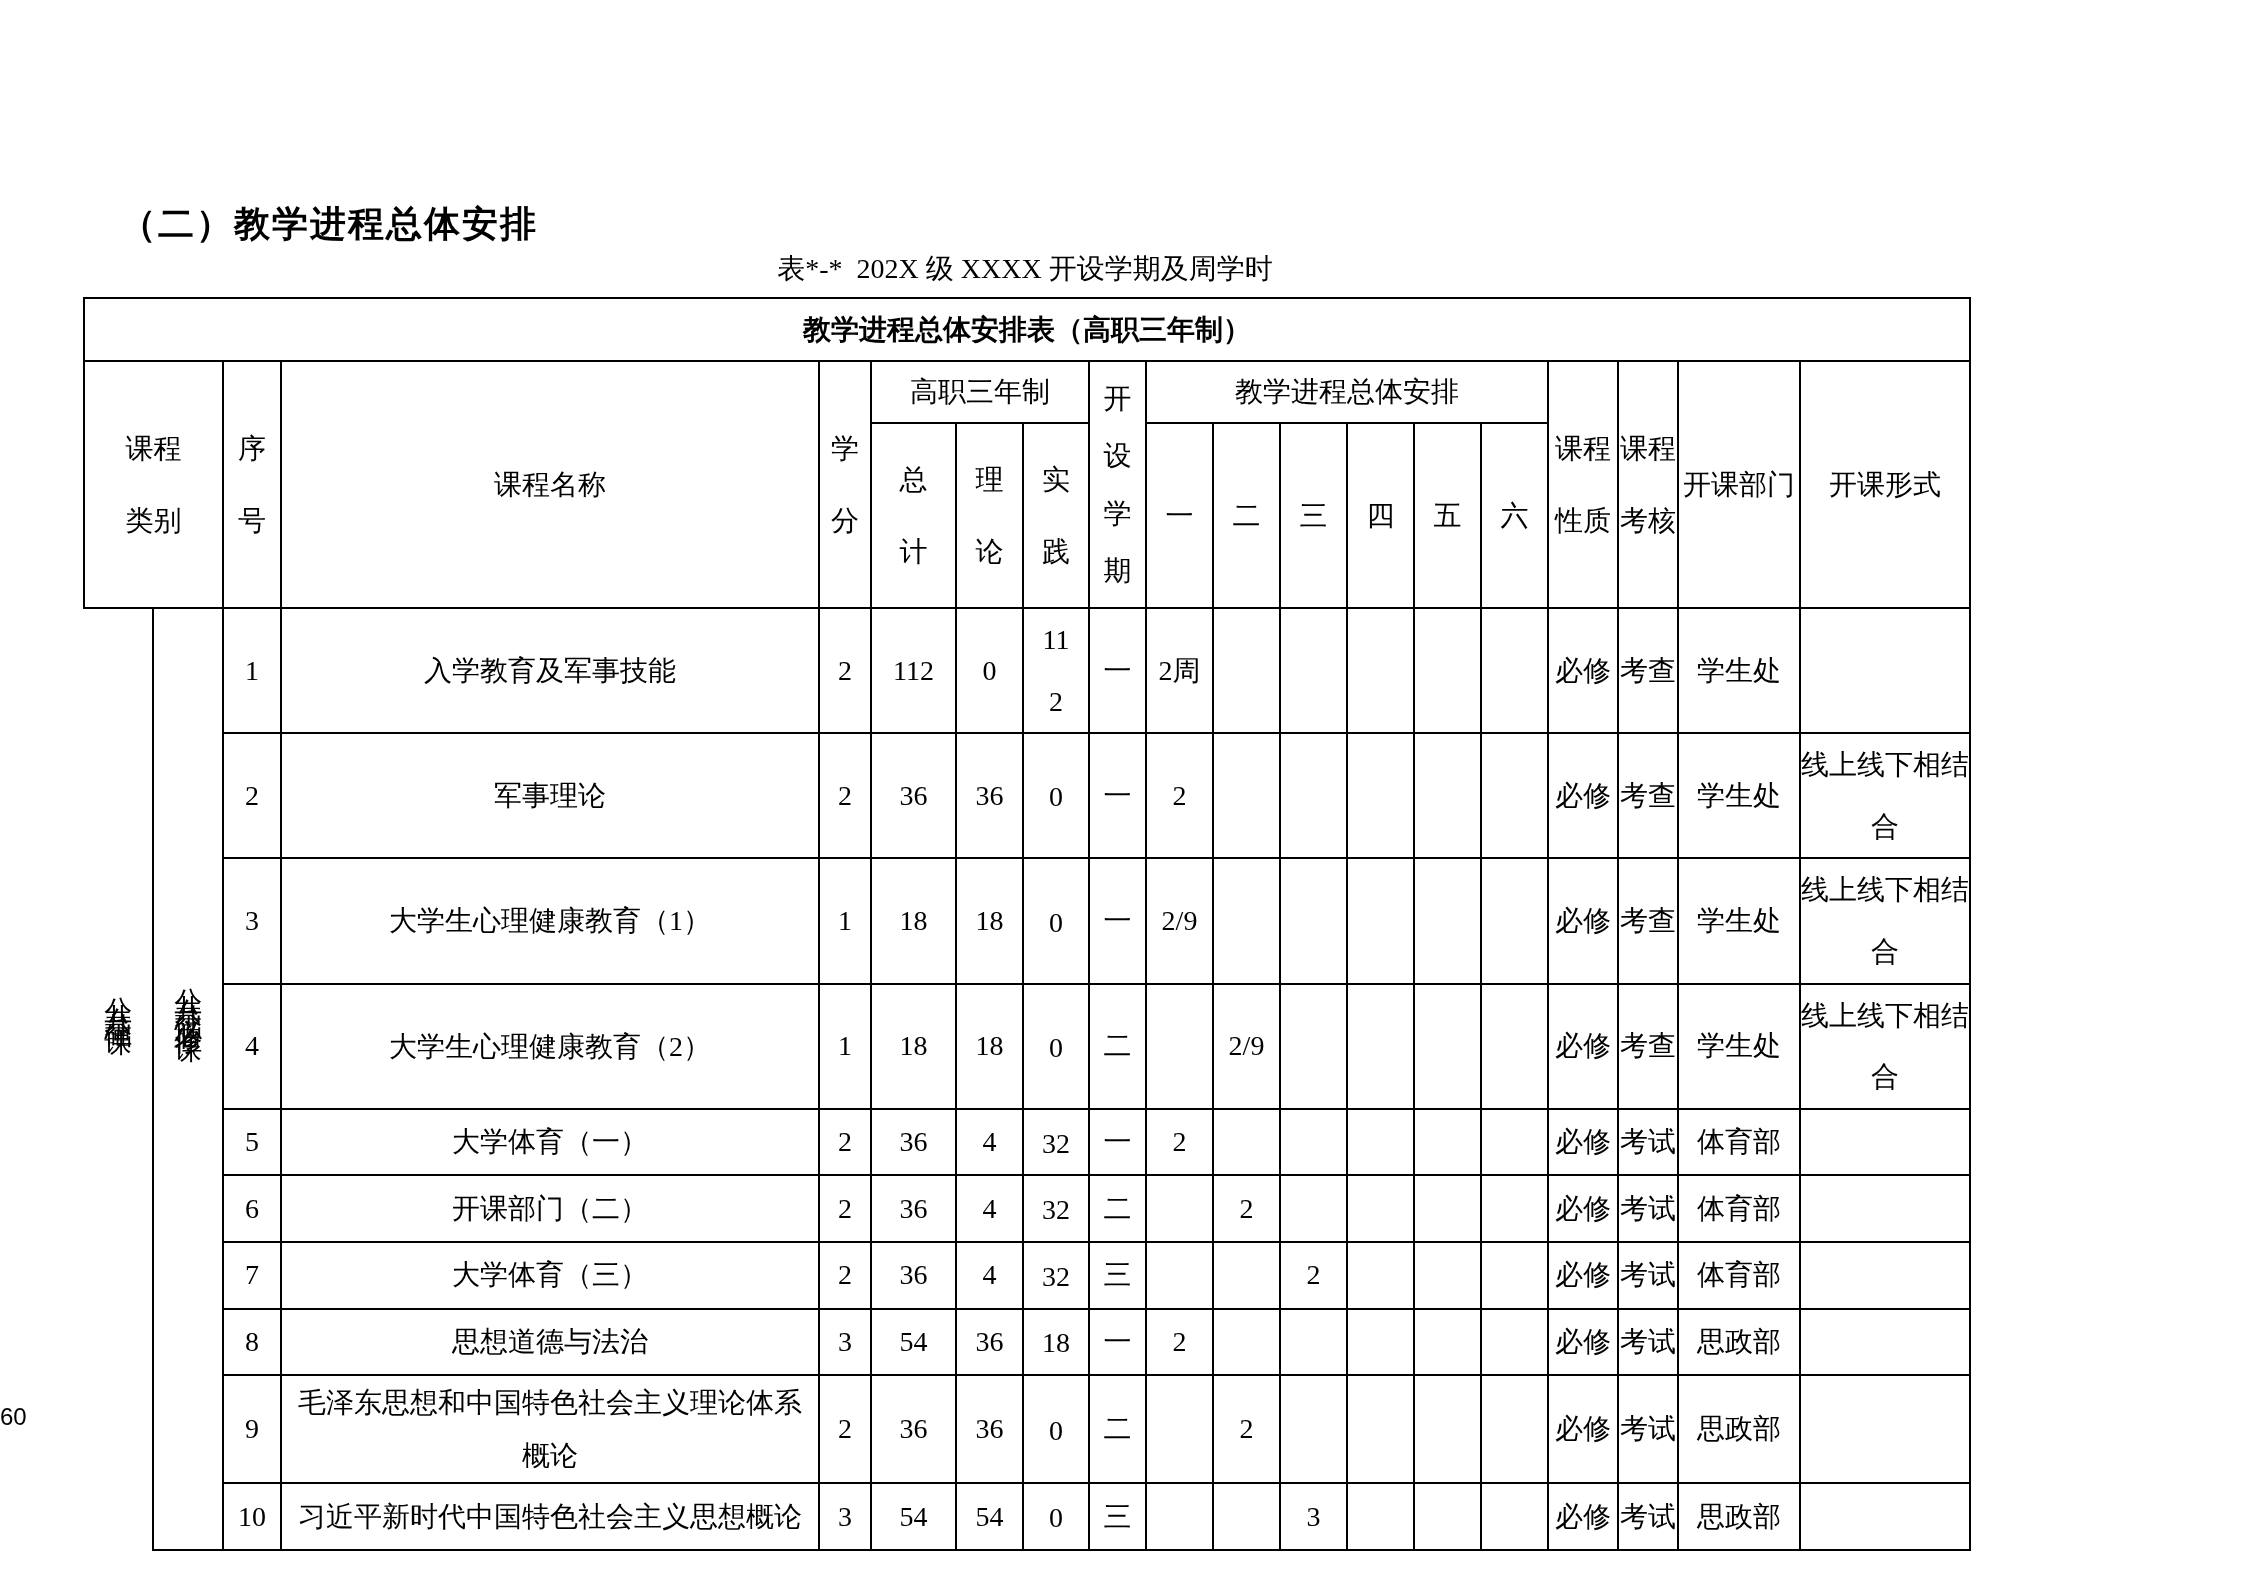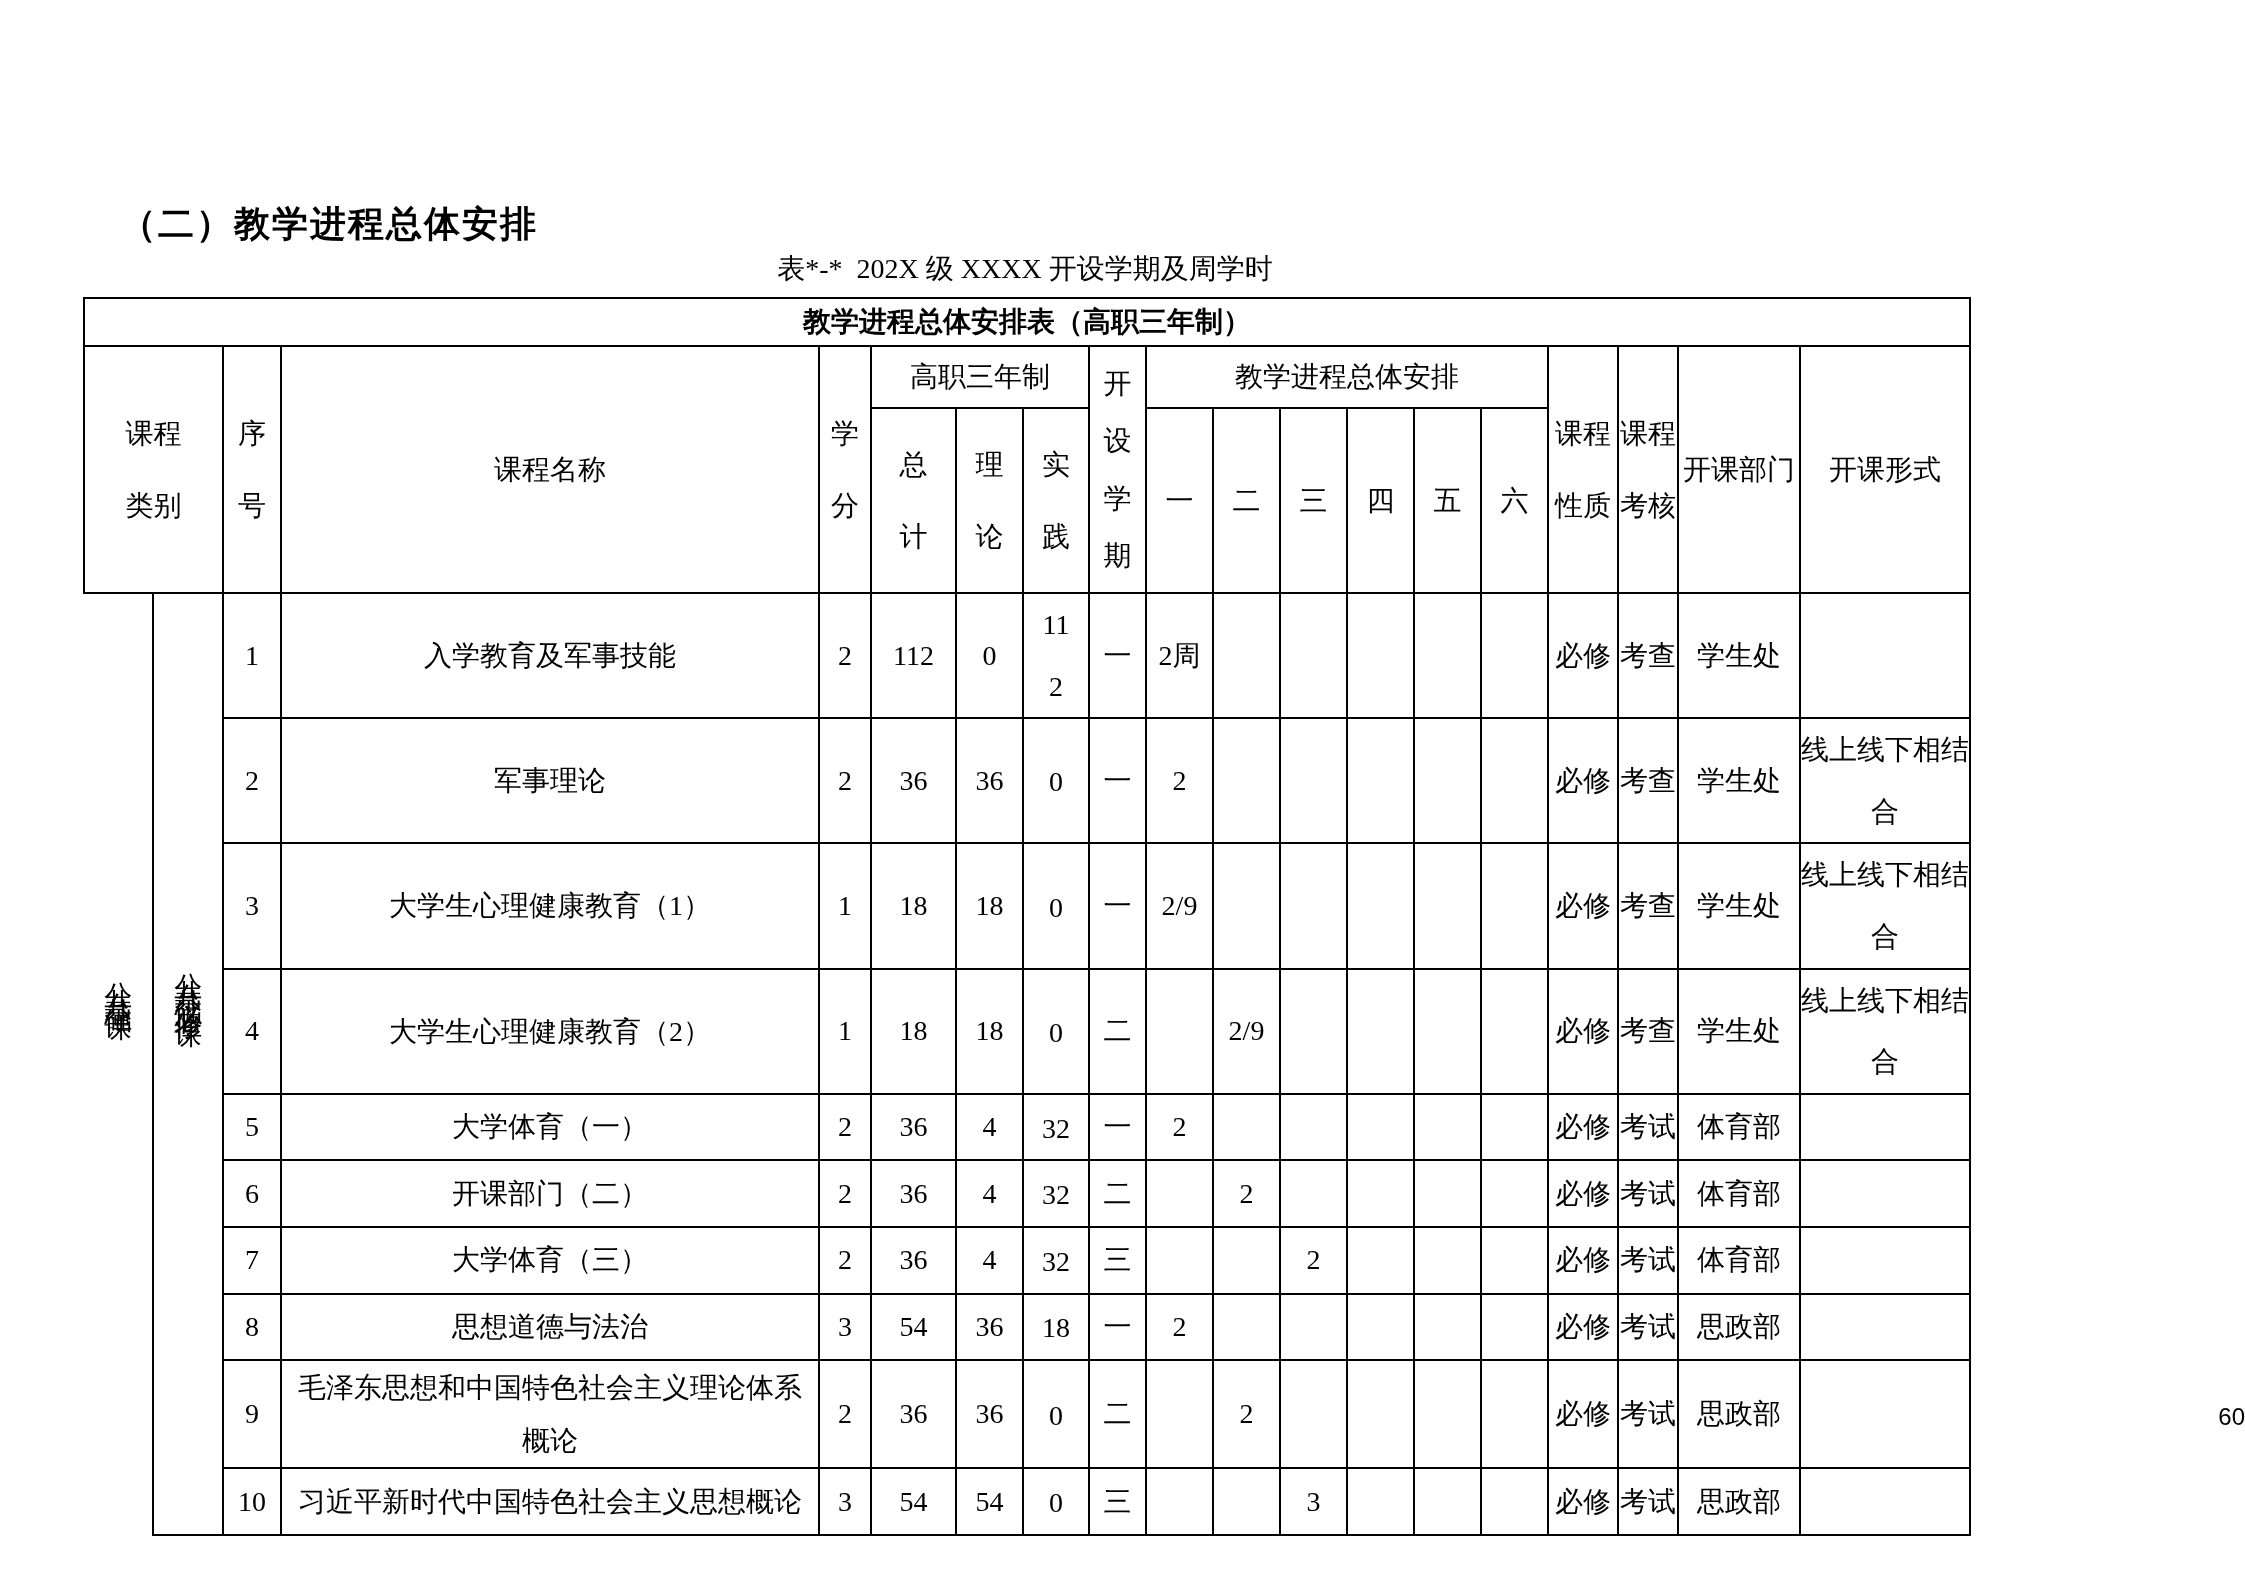--- a/index.html
+++ b/index.html
@@ -35,21 +35,21 @@
   tbody td{line-height:2.2;}
   td.name-cell{line-height:1.9;padding:0 4px;}
   td.cat-cell{padding-bottom:150px;}
   td.cat-a{border-left:none;border-bottom:none;}
   .vtext{
     writing-mode:vertical-rl;text-orientation:upright;
     letter-spacing:8px;display:inline-block;line-height:1.2;
   }
   .pr{display:inline-block;max-width:2.4ch;word-break:break-all;vertical-align:middle;}
   .page-number{
-    position:absolute;left:0;top:1403px;width:2245px;text-align:right;
+    position:absolute;left:0;top:1403px;width:2245px;text-align:left;
     font-family:"Liberation Sans","DejaVu Sans",sans-serif;font-size:24px;
   }
 </style>
 </head>
 <body>
 
 <div class="heading">（二）教学进程总体安排</div>
 <div class="caption">表*-*  202X 级 XXXX 开设学期及周学时</div>
 
 <table class="sched">
@@ -68,21 +68,21 @@
       <col style="width:67px">
     <col style="width:67px">
       <col style="width:67px">
       <col style="width:67px">
     <col style="width:70px">
       <col style="width:60px">
       <col style="width:122px">
     <col style="width:170px">
   </colgroup>
   <thead>
-    <tr style="height:48px">
+    <tr style="height:63px">
       <th colspan="19" class="title-cell">教学进程总体安排表（高职三年制）</th>
     </tr>
     <tr style="height:62px">
       <th colspan="2" rowspan="2" class="th2">课程
 类别</th>
       <th rowspan="2" class="th2">序
 号</th>
       <th rowspan="2" class="th-left">课程名称</th>
       <th rowspan="2" class="th2">学
 分</th>

